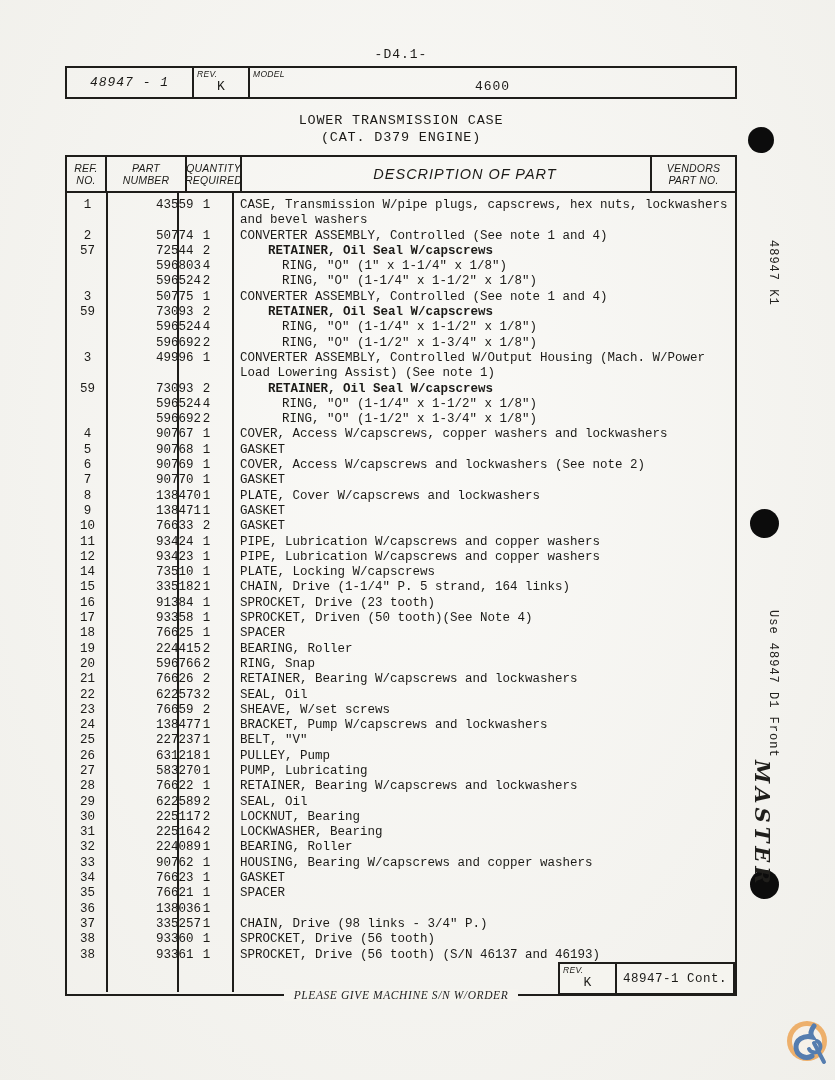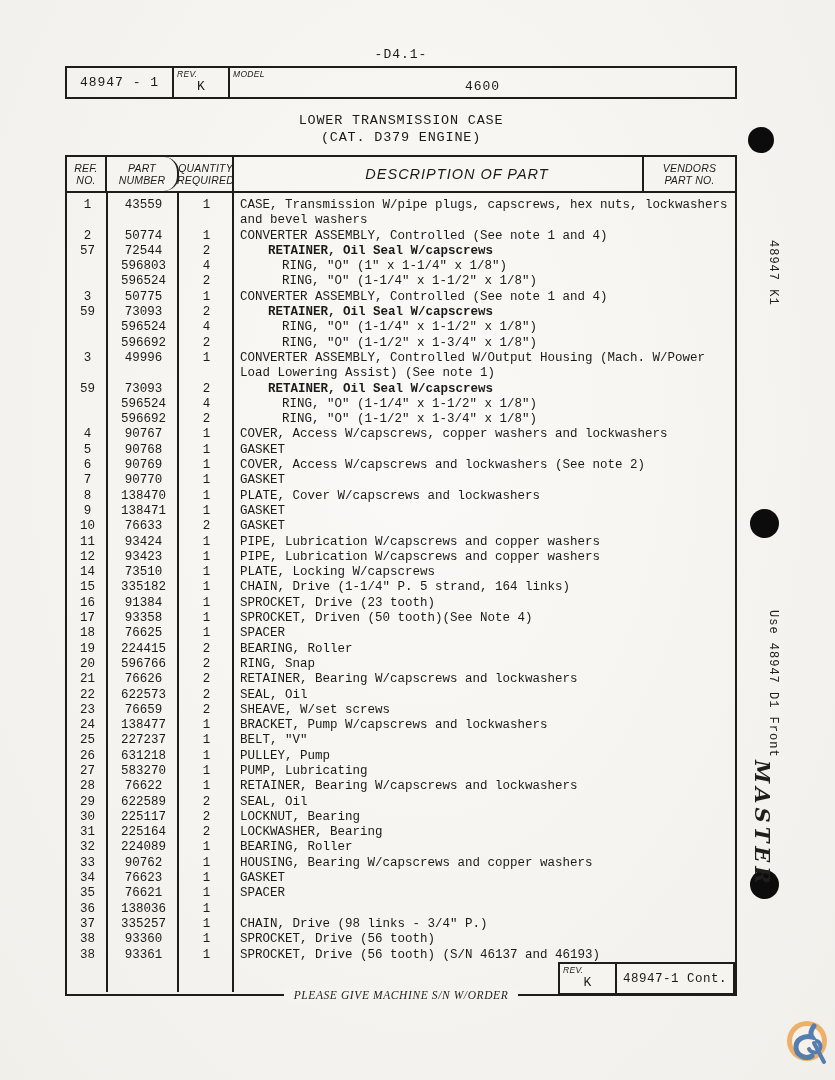--- a/index.html
+++ b/index.html
@@ -22,21 +22,21 @@
   .page-code{
     position:absolute;left:65px;top:47px;width:672px;
     text-align:center;font-size:13px;letter-spacing:1px;
   }
   
   .id-box{
     position:absolute;left:65px;top:66px;width:672px;height:33px;
     border:2px solid var(--line);box-sizing:border-box;display:flex;
   }
   .id-cell{position:relative;box-sizing:border-box;display:flex;align-items:center;justify-content:center;}
-  .id-doc{width:107px;border-right:2px solid var(--line);font-size:13px;letter-spacing:1px;}
+  .id-doc{width:127px;border-right:2px solid var(--line);font-size:13px;letter-spacing:1px;font-style:italic;}
   .id-rev{width:56px;border-right:2px solid var(--line);font-size:13px;padding-top:8px;}
   .id-model{flex:1;font-size:13px;padding-top:8px;letter-spacing:1px;}
   .mini-label{
     position:absolute;left:3px;top:1px;
     font-family:"Liberation Sans",sans-serif;font-style:italic;
     font-size:8.5px;letter-spacing:.3px;
   }
   
   .doc-title{
     position:absolute;left:65px;top:112px;width:672px;text-align:center;
@@ -47,31 +47,31 @@
     position:absolute;left:65px;top:155px;width:672px;height:841px;
     border:2px solid var(--line);box-sizing:border-box;
   }
   .thead{
     display:flex;height:36px;border-bottom:2px solid var(--line);box-sizing:border-box;
     font-family:"Liberation Sans",sans-serif;font-style:italic;justify-content:center;
   }
   .th{box-sizing:border-box;display:flex;align-items:center;justify-content:center;
       text-align:center;white-space:pre-line;font-size:10.5px;line-height:12px;letter-spacing:.2px;}
   .th.ref{width:40px;border-right:2px solid var(--line);}
-  .th.part{width:72px;border-right:2px solid var(--line);border-radius:15px;}
+  .th.part{width:80px;border-right:2px solid var(--line);}
   .th.qty{width:55px;border-right:2px solid var(--line);}
   .th.desc{width:408px;font-size:14.5px;letter-spacing:1px;padding-left:38px;}
   .th.vendors{flex:1;border-left:2px solid var(--line);}
   .tbody{position:relative;height:799px;padding-top:5px;box-sizing:border-box;overflow:hidden;}
   .vline{position:absolute;top:0;bottom:0;width:2px;background:var(--line);}
   .v1{left:39px;} .v2{left:110px;} .v3{left:165px;}
   .trow{display:flex;align-items:flex-start;}
   .c{box-sizing:border-box;font-size:12.5px;line-height:15.3px;white-space:pre;}
   .c.ref{width:41px;text-align:center;}
-  .c.part{width:71px;text-align:center;}
+  .c.part{width:71px;text-align:left;padding-left:48px;}
   .c.qty{width:55px;text-align:center;}
   .c.desc{flex:1;padding-left:6px;}
   .c.desc.ind1{padding-left:34px;font-weight:bold;}
   .c.desc.ind2{padding-left:48px;}
   .dline{line-height:15.3px;}
   
   .rev-box{
     position:absolute;left:558px;top:962px;width:177px;height:33px;
     border:2px solid var(--line);box-sizing:border-box;display:flex;background:transparent;
   }

